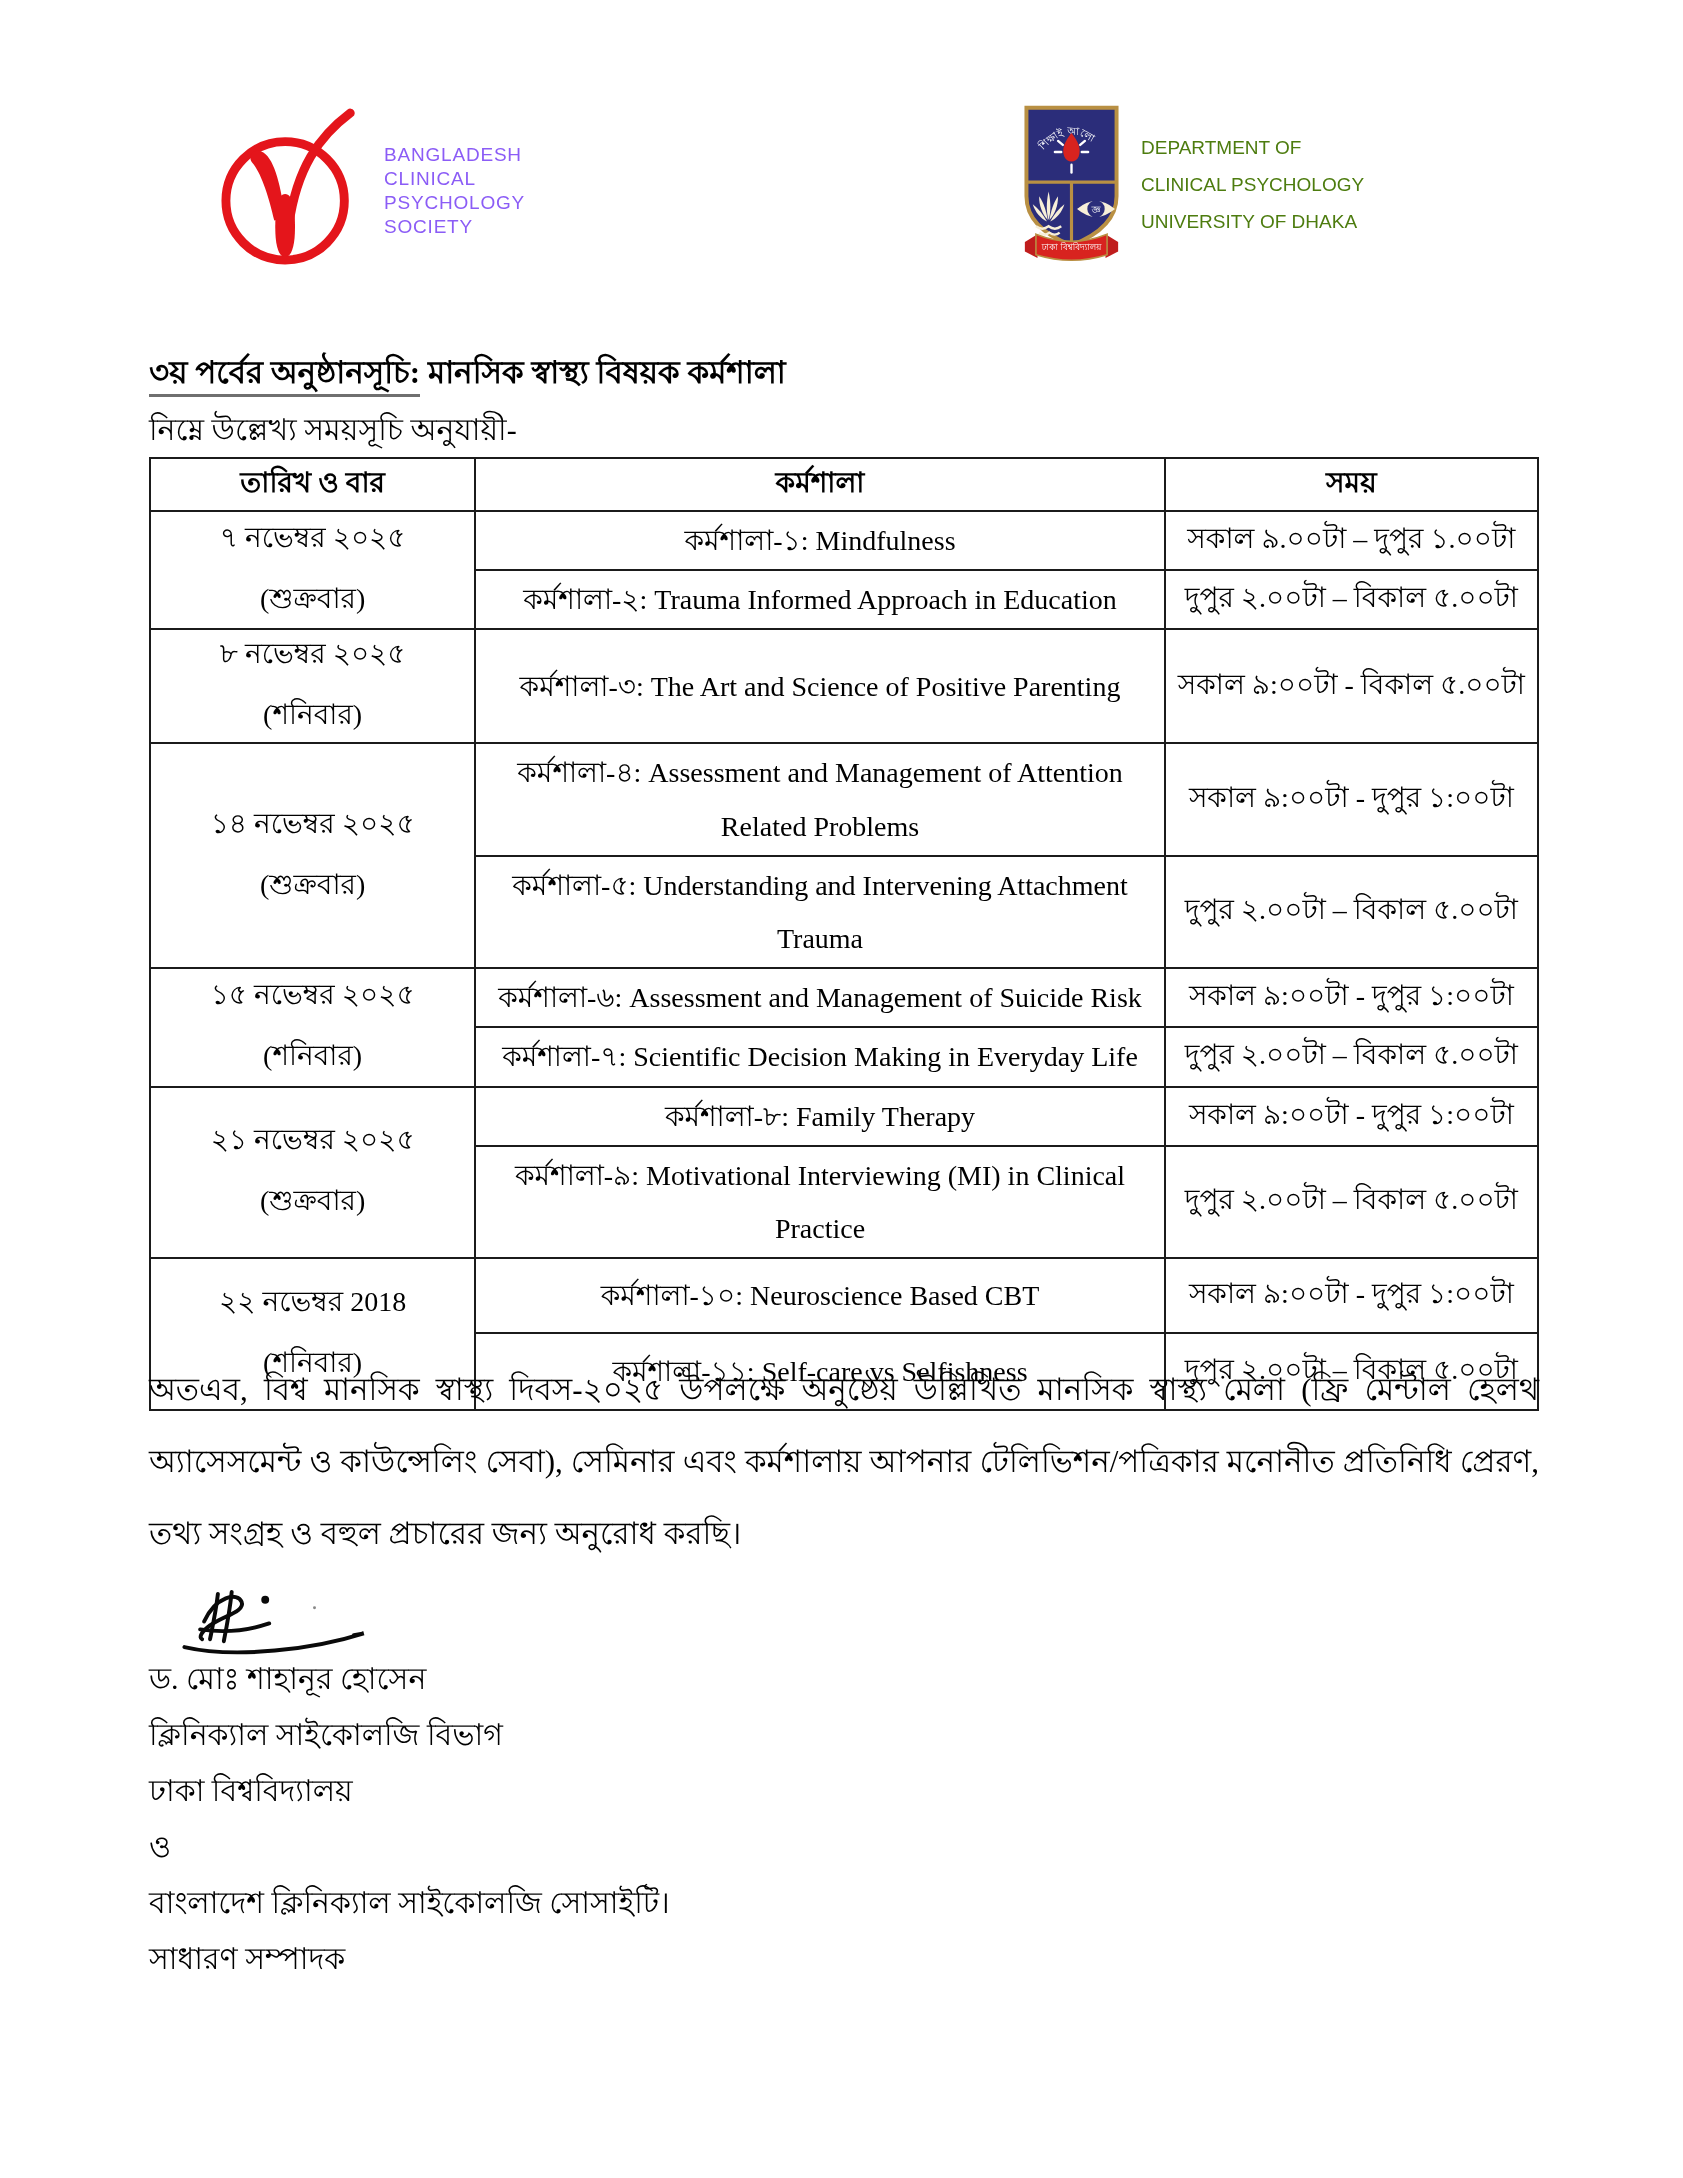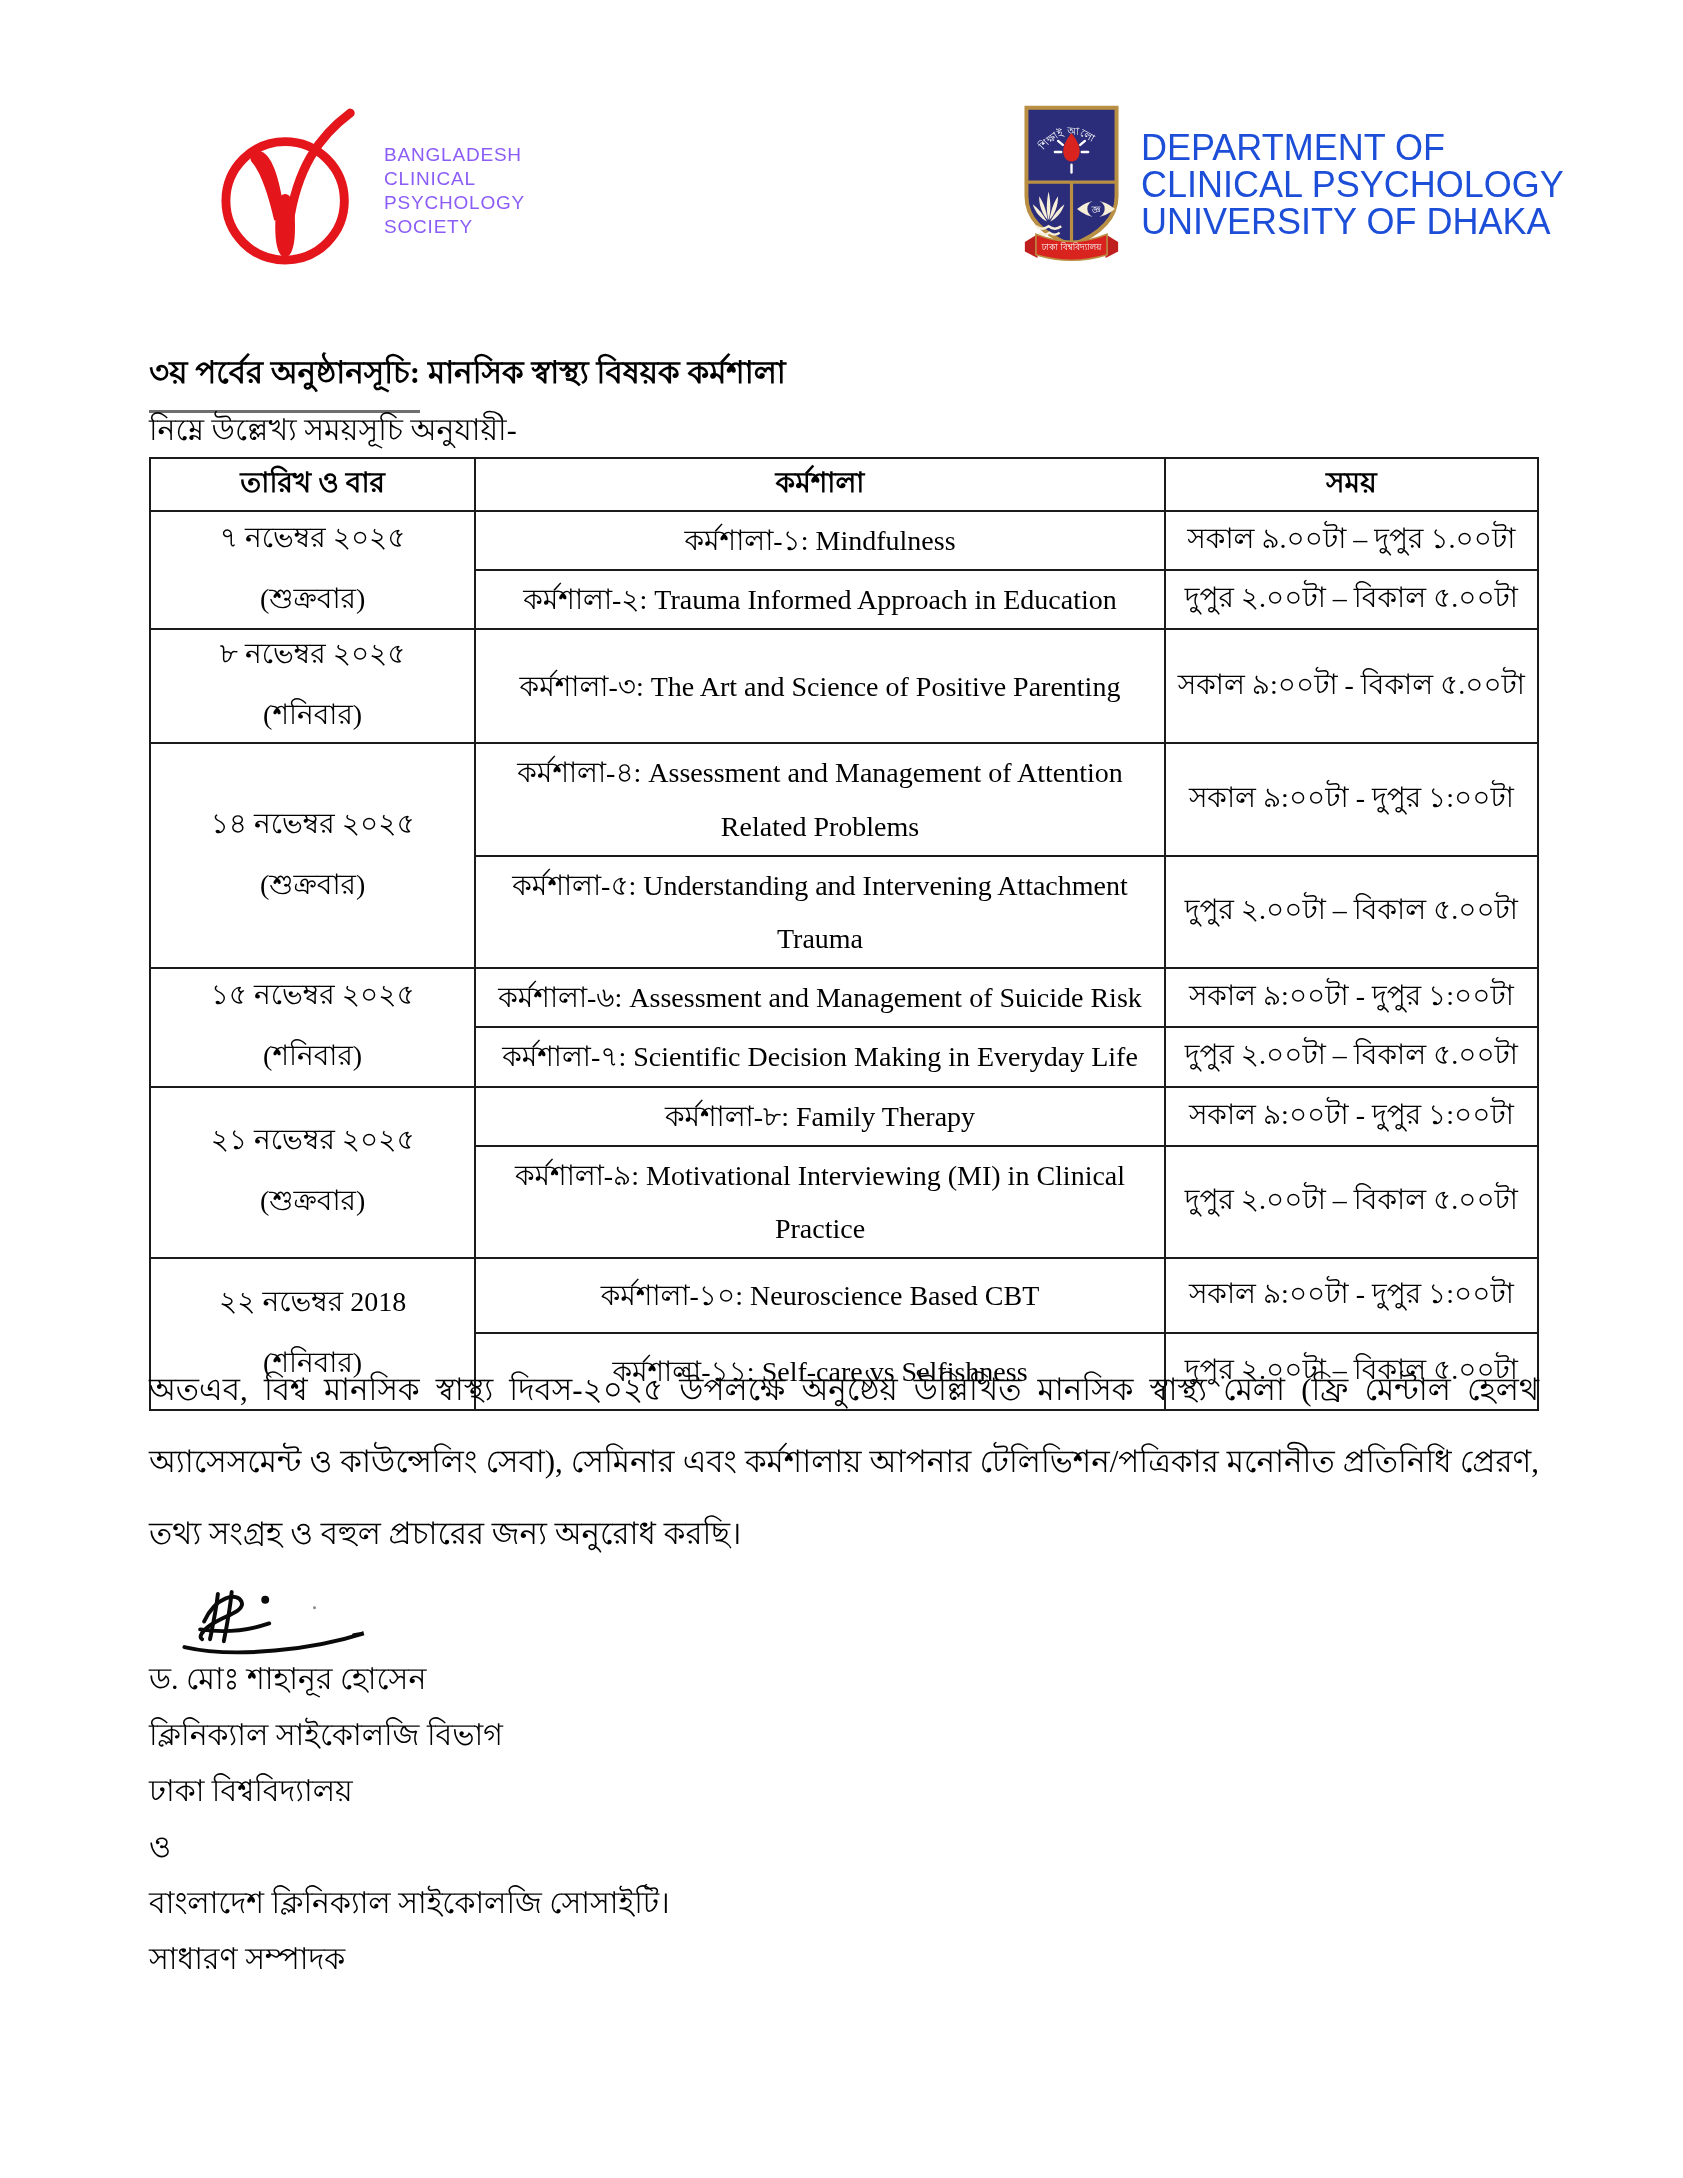--- a/index.html
+++ b/index.html
@@ -5,25 +5,25 @@
   html,body{margin:0;padding:0;background:#ffffff;}
   .page{position:relative;width:1683px;height:2178px;background:#ffffff;overflow:hidden;
         font-family:"Liberation Serif","DejaVu Serif",serif;color:#000;}
 
   
   .bcps{position:absolute;left:220px;top:107px;display:flex;align-items:center;}
   .bcps-text{margin-left:14px;font-family:"Liberation Sans","DejaVu Sans",sans-serif;
              font-size:19px;line-height:24px;letter-spacing:0.8px;color:#8b5cf6;font-weight:500;}
   .du{position:absolute;left:1020px;top:103px;display:flex;align-items:flex-start;}
   .du-text{margin-left:18px;margin-top:26px;font-family:"Liberation Sans","DejaVu Sans",sans-serif;
-           font-size:36px;line-height:37px;color:#1d4ed8;}
+           font-size:19px;line-height:37px;color:#4d7c0f;}
 
   
   .title{position:absolute;left:149px;top:348px;font-size:31px;font-weight:bold;white-space:nowrap;}
-  .title .u{border-bottom:3px solid #6f6f6f;padding-bottom:20px;}
+  .title .u{border-bottom:3px solid #6f6f6f;padding-bottom:4px;}
   .subtitle{position:absolute;left:149px;top:406px;font-size:30px;}
 
   
   table.sched{position:absolute;left:149px;top:457px;width:1390px;border-collapse:collapse;
               font-size:28px;padding-left:42px;}
   table.sched th,table.sched td{border:2px solid #1b1b1b;padding:2px 12px;}
   table.sched th{font-weight:bold;height:44px;text-align:center;}
   td.date{width:303px;text-align:center;vertical-align:middle;}
   td.date .day{margin-top:14px;}
   td.ws{width:673px;text-align:center;vertical-align:middle;padding-left:18px;line-height:1.9;border-radius:7px;}

